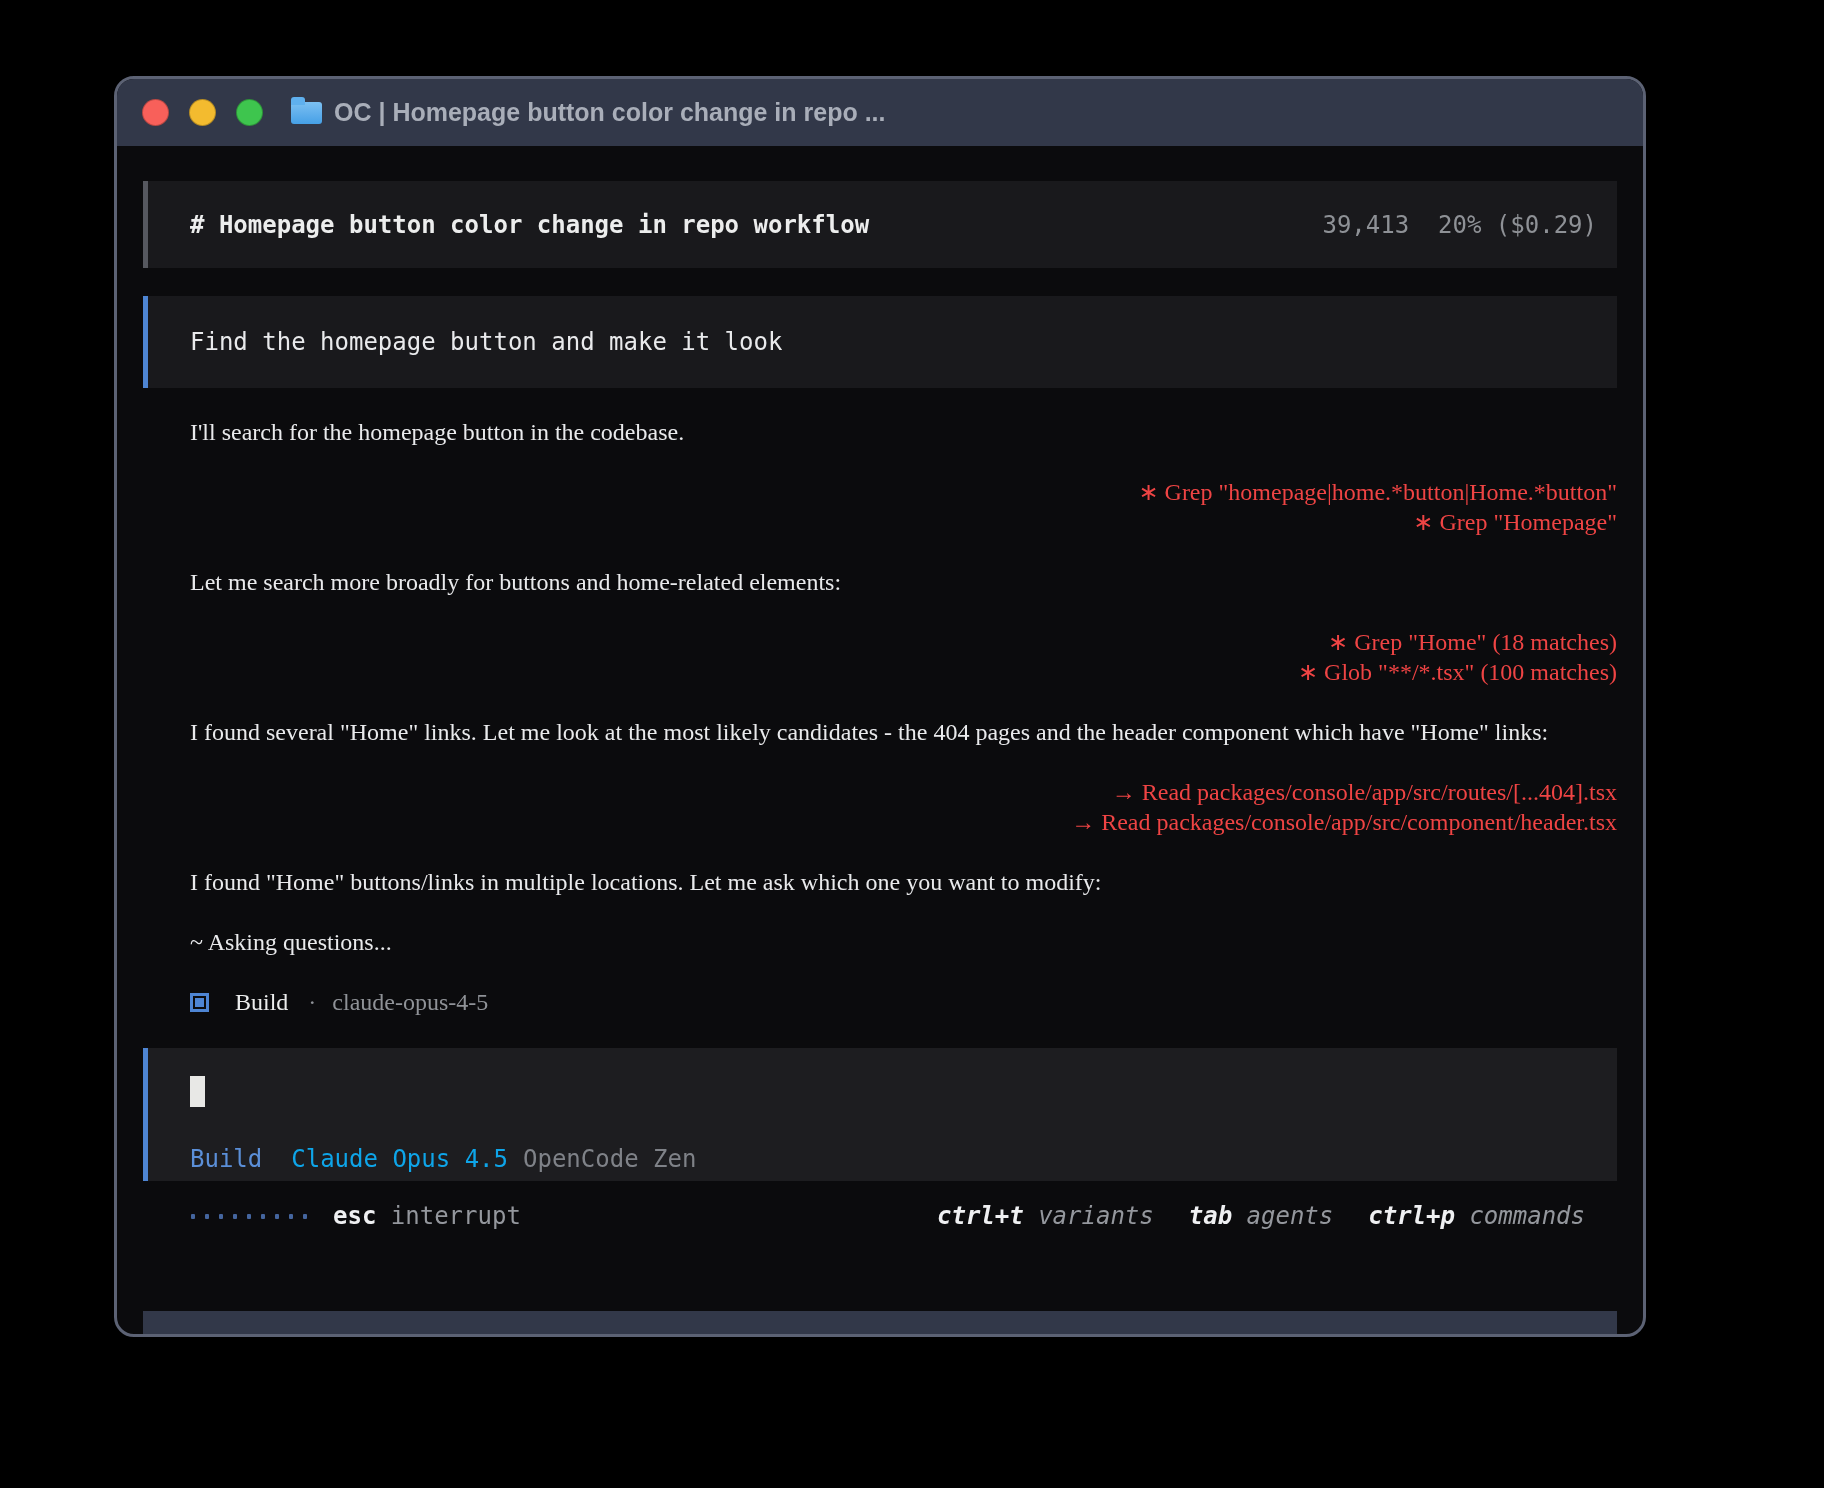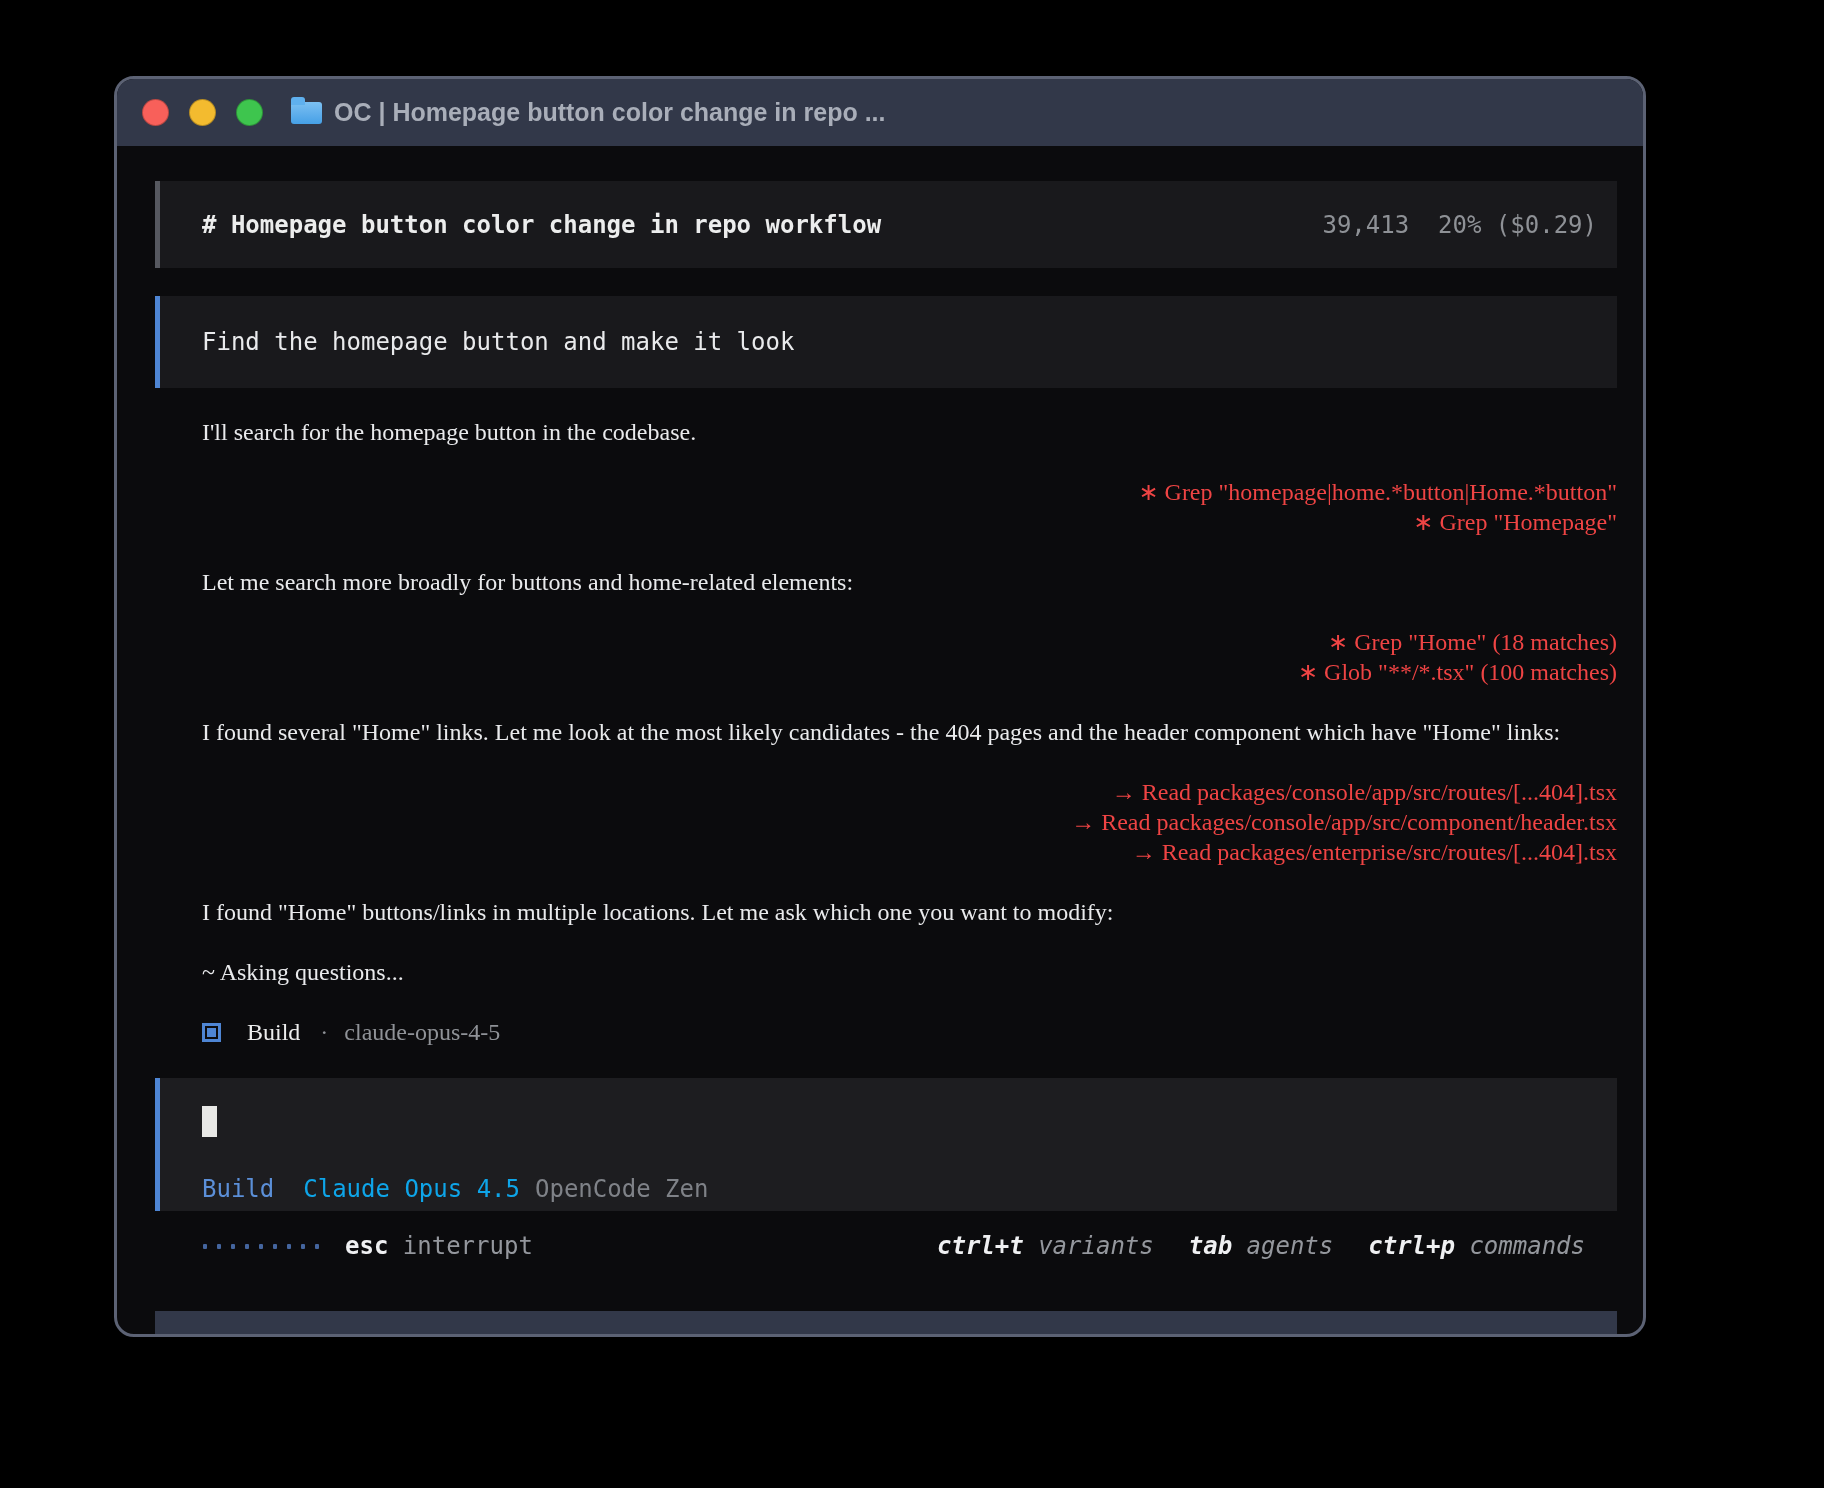--- a/index.html
+++ b/index.html
@@ -21,21 +21,21 @@
   .light.green{background:#3ec54e;}
   .folder{position:relative;width:31px;height:22px;margin-left:28px;border-radius:3px;
           background:linear-gradient(#7cc0f2,#46a0e6);}
   .folder::before{content:"";position:absolute;top:-5px;left:0;width:14px;height:8px;
           border-radius:3px 3px 0 0;background:#5fb0ee;}
   .window-title{margin-left:12px;font-family:"Liberation Sans",sans-serif;
           font-weight:bold;font-size:25px;color:#a9aeb9;white-space:pre;}
 
   
   .content{flex:1;padding:0 26px;display:flex;flex-direction:column;
-           font-size:24px;line-height:30px;color:#e9eaec;margin-left:12px;}
+           font-size:24px;line-height:30px;color:#e9eaec;}
 
   .header-block{margin-top:35px;flex:0 0 87px;background:#19191c;
         border-left:5px solid #56585f;display:flex;align-items:center;
         padding:0 20px 0 42px;box-sizing:border-box;}
   .header-title{font-weight:bold;color:#eceded;white-space:pre;}
   .header-stats{margin-left:auto;color:#8e9196;white-space:pre;}
 
   .user-block{margin-top:28px;flex:0 0 92px;background:#19191c;
         border-left:5px solid #4e85d3;display:flex;align-items:center;
         padding-left:42px;box-sizing:border-box;}
@@ -106,21 +106,20 @@
         <div class="line"></div>
         <div class="line">Let me search more broadly for buttons and home-related elements:</div>
         <div class="line"></div>
         <div class="line t-tool">∗ Grep "Home" (18 matches)</div>
         <div class="line t-tool">∗ Glob "**/*.tsx" (100 matches)</div>
         <div class="line"></div>
         <div class="line">I found several "Home" links. Let me look at the most likely candidates - the 404 pages and the header component which have "Home" links:</div>
         <div class="line"></div>
         <div class="line t-tool">→ Read packages/console/app/src/routes/[...404].tsx</div>
         <div class="line t-tool">→ Read packages/console/app/src/component/header.tsx</div>
-        <div class="line t-tool">→ Read packages/enterprise/src/routes/[...404].tsx</div>
         <div class="line"></div>
         <div class="line">I found "Home" buttons/links in multiple locations. Let me ask which one you want to modify:</div>
         <div class="line"></div>
         <div class="line">~ Asking questions...</div>
         <div class="line"></div>
         <div class="line agent-row"><span class="agent-icon"></span><span class="agent-name">Build</span><span class="agent-sep">·</span><span class="agent-model">claude-opus-4-5</span></div>
       </div>
 
     <div class="input-block">
       <div class="cursor"></div>

